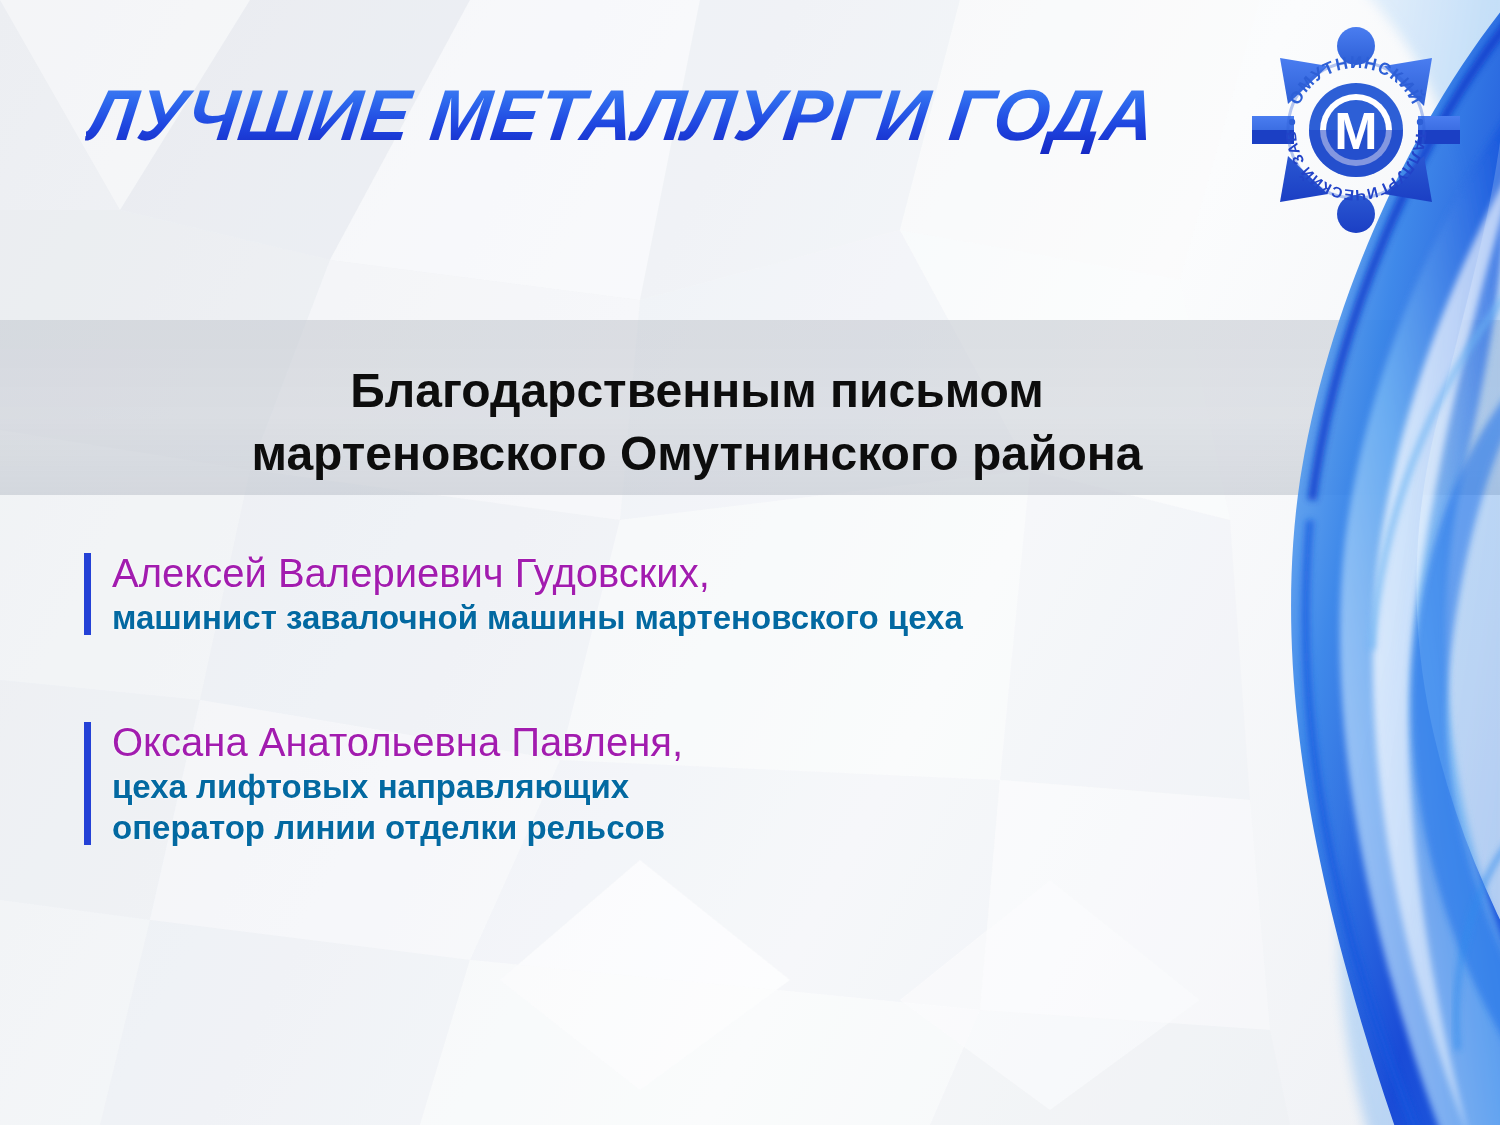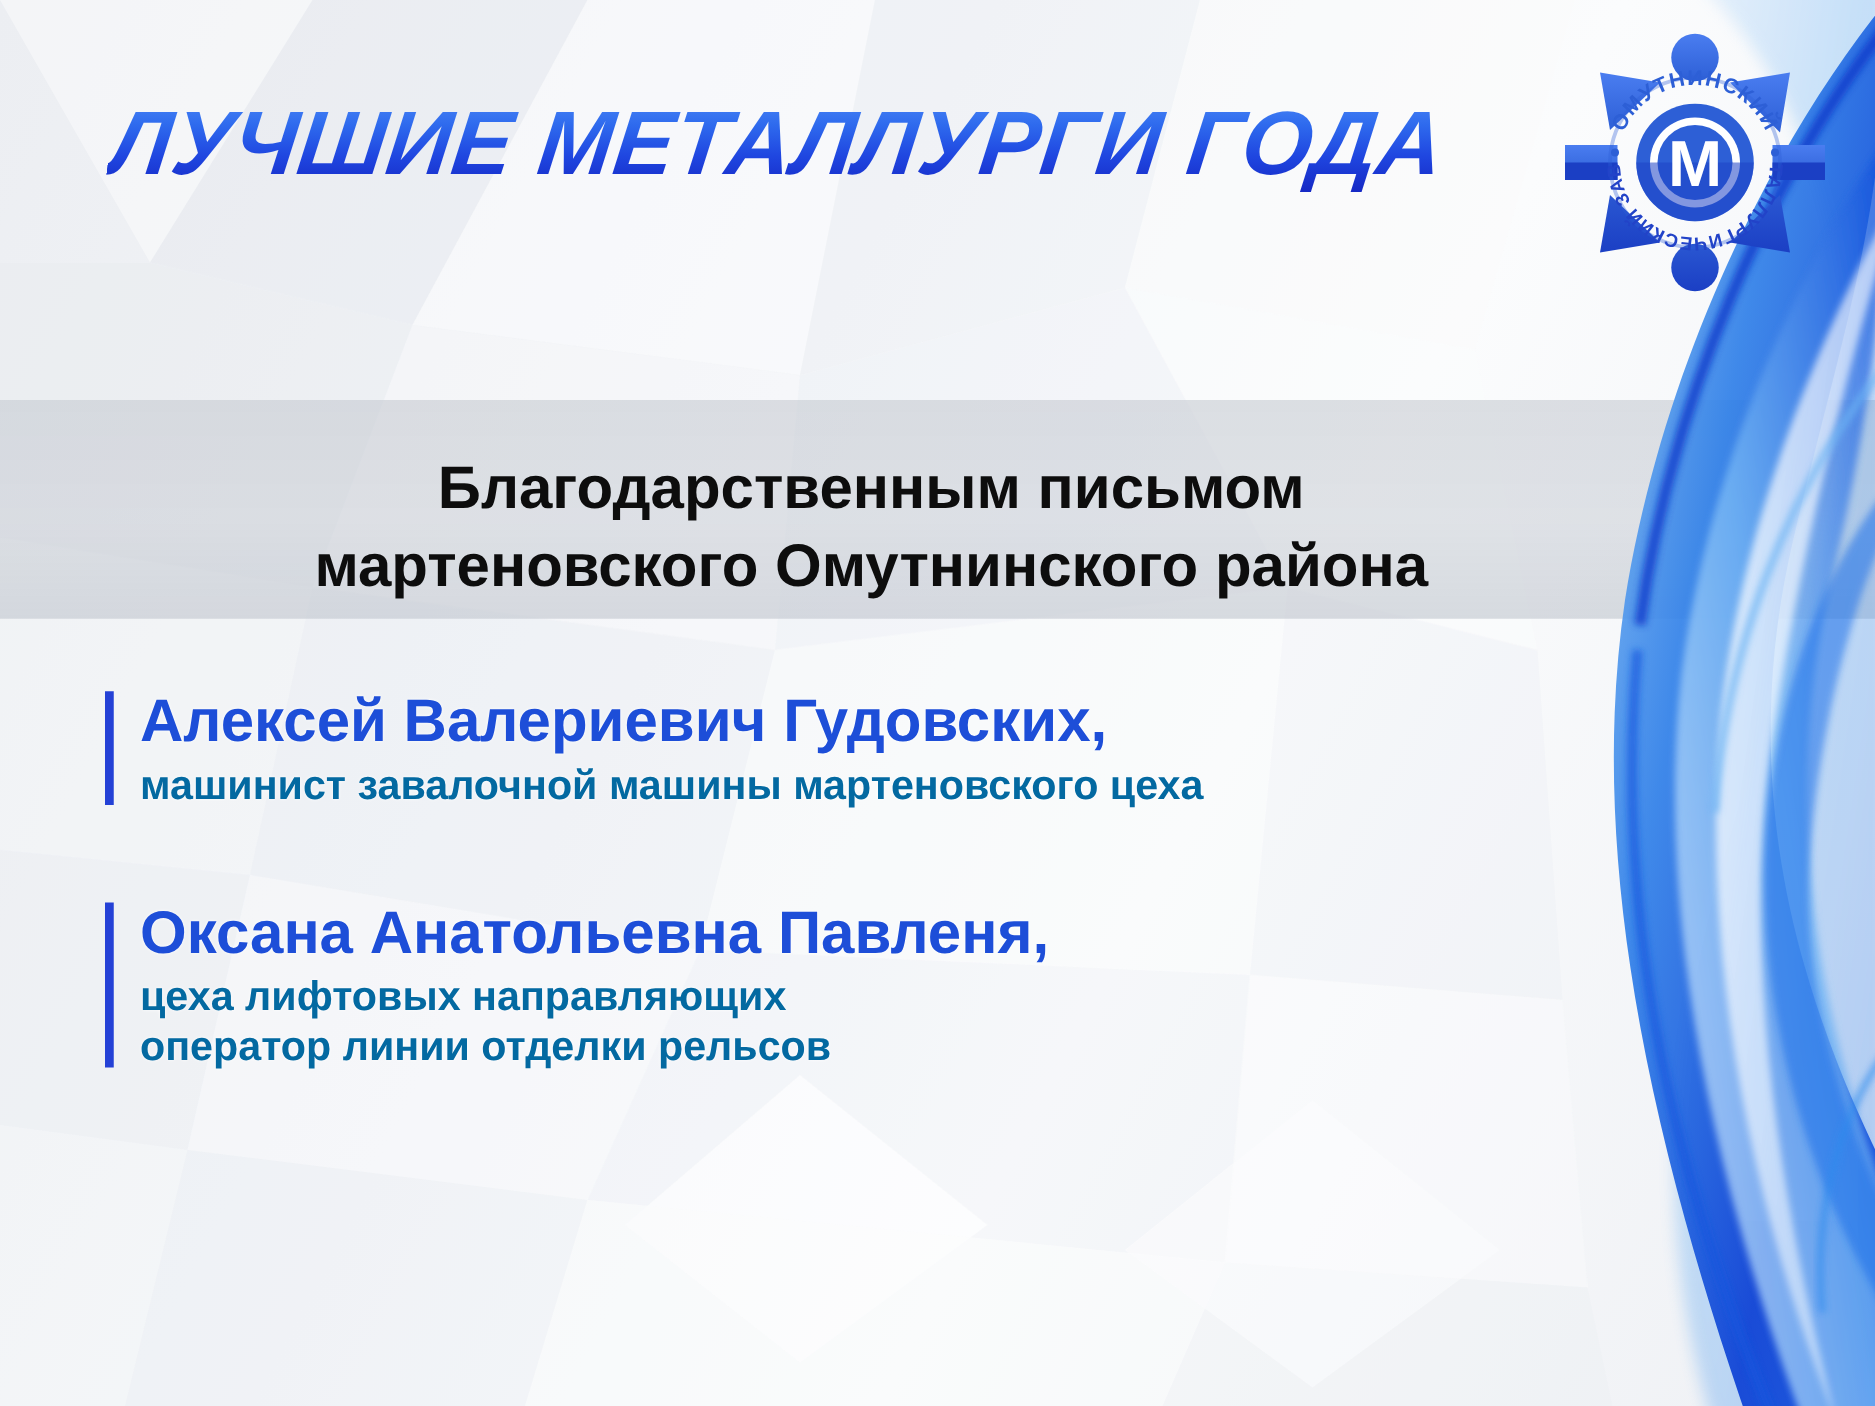--- a/index.html
+++ b/index.html
@@ -132,23 +132,23 @@
   }
   .honoree .bar {
     position: absolute;
     left: 0;
     top: 4px;
     bottom: 4px;
     width: 7px;
     background: #2441d6;
   }
   .honoree .name {
-    font-size: 48px;
-    font-weight: bold;
-    color: #1d4ed8;
+    font-size: 40px;
+    font-weight: normal;
+    color: #a21caf;
     line-height: 1.22;
     white-space: nowrap;
     text-shadow: 0 0 3px rgba(255,255,255,0.9);
   }
   .honoree .role {
     font-size: 33px;
     font-weight: bold;
     color: #0369a1;
     line-height: 1.24;
     white-space: nowrap;

